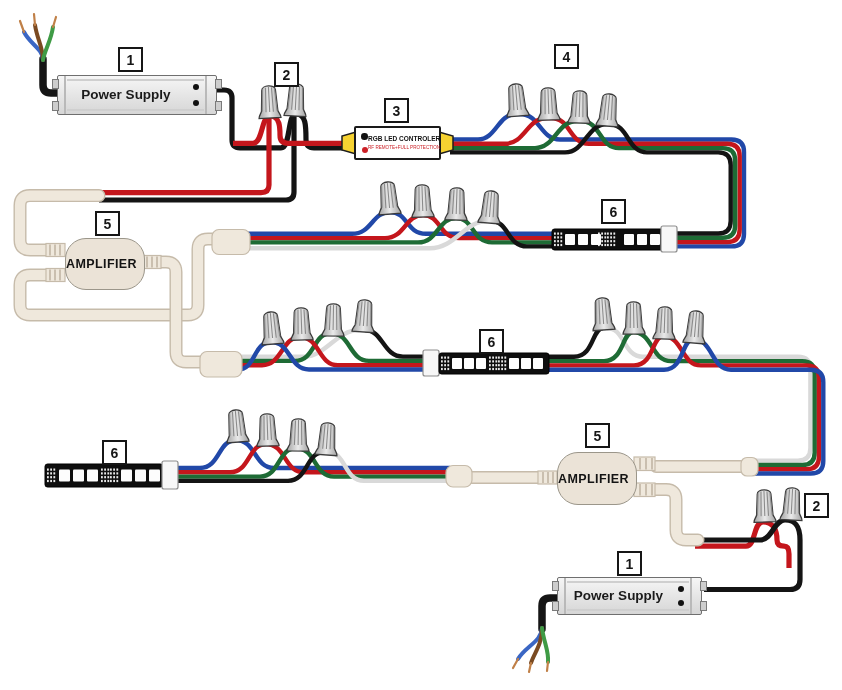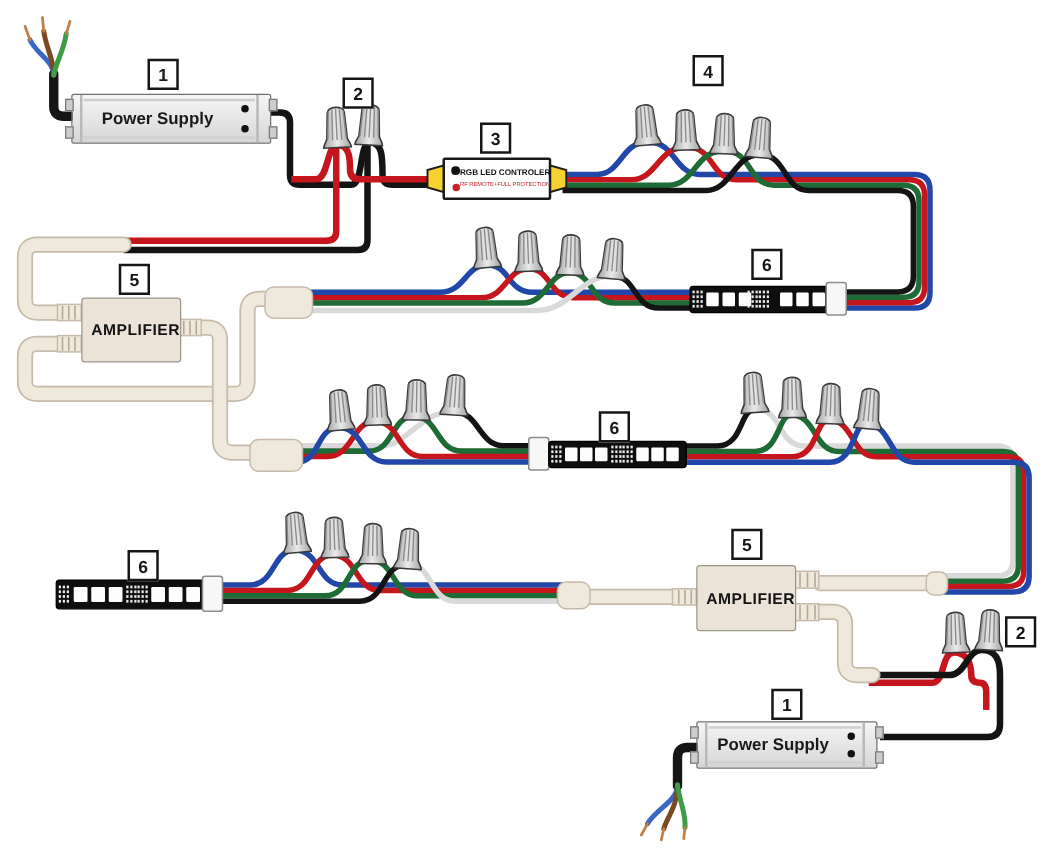--- a/index.html
+++ b/index.html
@@ -38,22 +38,22 @@
   .psu .cap-r{position:absolute;right:9px;top:0;bottom:0;width:2px;background:#b9b9b9;}
   .psu .line-t{position:absolute;left:9px;right:12px;top:3px;height:2px;background:#cfcfcf;}
   .psu .line-b{position:absolute;left:9px;right:12px;bottom:3px;height:2px;background:#cfcfcf;}
   .psu-label{position:absolute;left:0;right:22px;top:50%;transform:translateY(-54%);
              text-align:center;font-size:13.5px;font-weight:bold;color:#1a1a1a;}
   .psu-dot{position:absolute;width:6px;height:6px;border-radius:50%;background:#111;right:17px;}
   .psu-dot.d1{top:8px;} .psu-dot.d2{bottom:8px;}
   .ear{position:absolute;width:5px;height:8px;background:#cdcdcd;border:1px solid #7a7a7a;}
   .ear.e1{left:-6px;top:3px;} .ear.e2{left:-6px;bottom:3px;}
   .ear.e3{right:-6px;top:3px;} .ear.e4{right:-6px;bottom:3px;}
-  .amp{position:absolute;width:78px;background:#ebe3d7;border:1.6px solid #9b968a;border-radius:3px;
-       display:flex;align-items:center;justify-content:flex-end;z-index:20;
+  .amp{position:absolute;width:78px;background:#ebe3d7;border:1.6px solid #9b968a;border-radius:21px;
+       display:flex;align-items:center;justify-content:flex-start;z-index:20;
        font-size:12.5px;font-weight:bold;letter-spacing:.4px;color:#141414;}
   .controller{position:absolute;left:354px;top:126px;width:87px;height:34px;background:#fff;
               border:2px solid #1a1a1a;border-radius:2px;z-index:20;box-sizing:border-box;}
   .ctl-title{position:absolute;left:12px;right:2px;top:7px;text-align:center;
              font-size:6.5px;font-weight:bold;color:#111;white-space:nowrap;}
   .ctl-sub{position:absolute;left:12px;right:2px;top:16.5px;text-align:center;
            font-size:4.6px;color:#cc2229;white-space:nowrap;}
   .ctl-dot-k{position:absolute;left:5px;top:5px;width:6.5px;height:6.5px;border-radius:50%;background:#111;}
   .ctl-dot-r{position:absolute;left:5.5px;bottom:5px;width:6px;height:6px;border-radius:50%;background:#cc2027;}
 </style>

